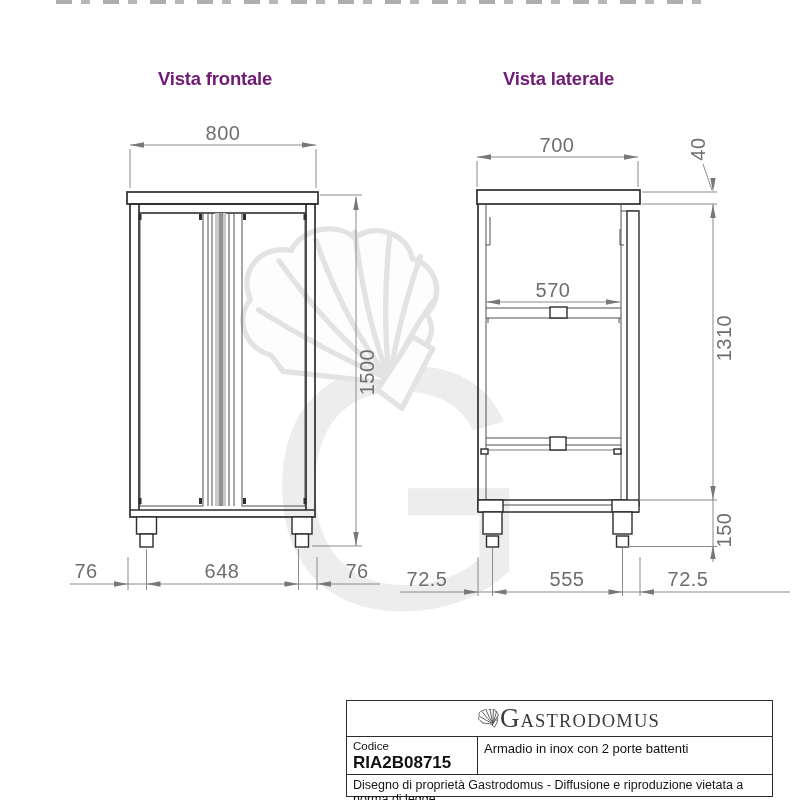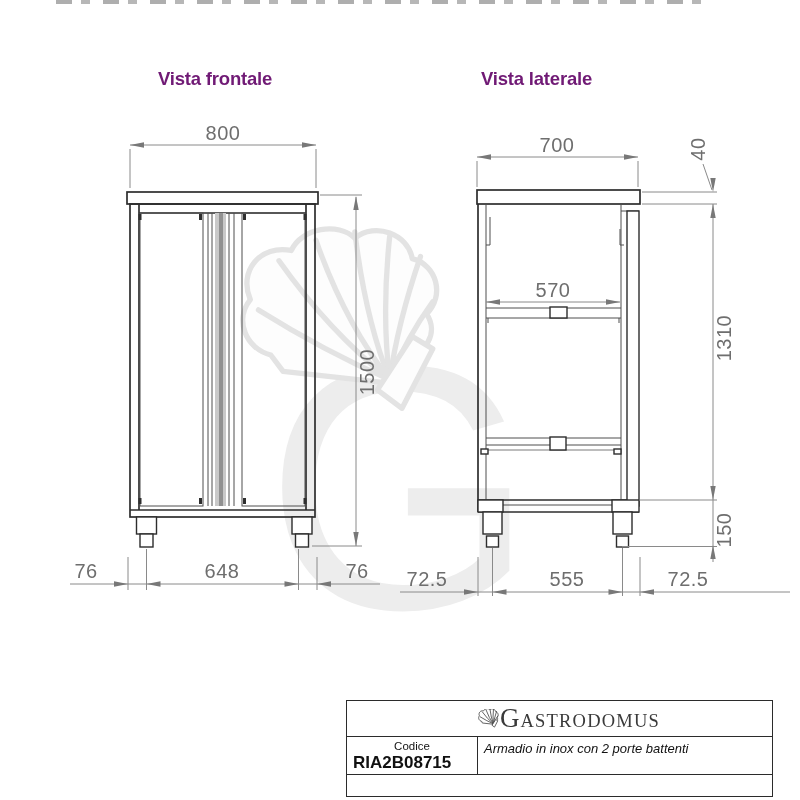--- a/index.html
+++ b/index.html
@@ -19,42 +19,42 @@
 
   
   #chef-hat .pleats{fill:none;}
   .wm-hat{stroke:#e3e3e3;stroke-width:2.6;fill:#fdfdfd;stroke-linecap:round;stroke-linejoin:round;}
   .logo-hat{stroke:#454545;stroke-width:4;fill:#ffffff;stroke-linecap:round;stroke-linejoin:round;}
 
   
   .view-title{position:absolute;top:52px;font-size:18.5px;font-weight:bold;color:#701a75;
               letter-spacing:-.2px;margin-top:16px;}
   #title-front{left:158px;}
-  #title-side{left:481px;}
+  #title-side{left:503px;}
 
   
   .edge-artifact{position:absolute;left:56px;top:0;width:652px;height:4px;opacity:.38;
     background:repeating-linear-gradient(90deg,#2e2e2e 0 16px,transparent 16px 25px,#444 25px 34px,transparent 34px 47px);
     filter:blur(.6px);}
 
   
   .tblock{position:absolute;left:346px;top:700px;width:427px;height:97px;
           border:1.6px solid #2b2b2b;box-sizing:border-box;background:#fff;color:#111;}
   .tb-row1{position:relative;height:36px;border-bottom:1.4px solid #2b2b2b;box-sizing:border-box;}
   .tb-logo{position:absolute;left:131px;top:2px;height:32px;white-space:nowrap;}
   .tb-logo svg{position:relative;top:1px;}
   .brand-initial{font-family:"Liberation Serif",serif;font-size:27px;color:#3a3a3a;letter-spacing:1px;}
   .brand-rest{font-family:"Liberation Serif",serif;font-size:18.5px;color:#3a3a3a;letter-spacing:1.2px;}
   .tb-row2{display:flex;height:38px;border-bottom:1.4px solid #2b2b2b;box-sizing:border-box;}
   .tb-cell{box-sizing:border-box;padding:2px 6px 0 6px;}
   .tb-cell.code{width:131px;border-right:1.4px solid #2b2b2b;}
   .tb-cell.desc{flex:1;}
-  .tb-label{font-size:11.5px;color:#141414;line-height:14px;text-align:center;}
+  .tb-label{font-size:11.5px;color:#141414;line-height:14px;}
   .tb-code-value{font-size:17px;font-weight:bold;line-height:19px;}
-  .tb-desc-value{font-size:13px;line-height:19px;font-style:italic;}
+  .tb-desc-value{font-size:13px;line-height:19px;}
   .tb-row3{height:20px;box-sizing:border-box;padding:3px 6px 0 6px;font-size:12.5px;color:#141414;}
 </style>
 </head>
 <body>
 
 <div class="stage">
 
   <div class="edge-artifact"></div>
 
   <svg width="800" height="800" viewBox="0 0 800 800">
@@ -245,15 +245,16 @@
     </div>
     <div class="tb-row2">
       <div class="tb-cell code">
         <div class="tb-label">Codice</div>
         <div class="tb-code-value">RIA2B08715</div>
       </div>
       <div class="tb-cell desc">
         <div class="tb-desc-value">Armadio in inox con 2 porte battenti</div>
       </div>
     </div>
+    <div class="tb-row3">Disegno di proprietà Gastrodomus - Diffusione e riproduzione vietata a norma di legge.</div>
   </div>
 
 </div>
 
 </body></html>

